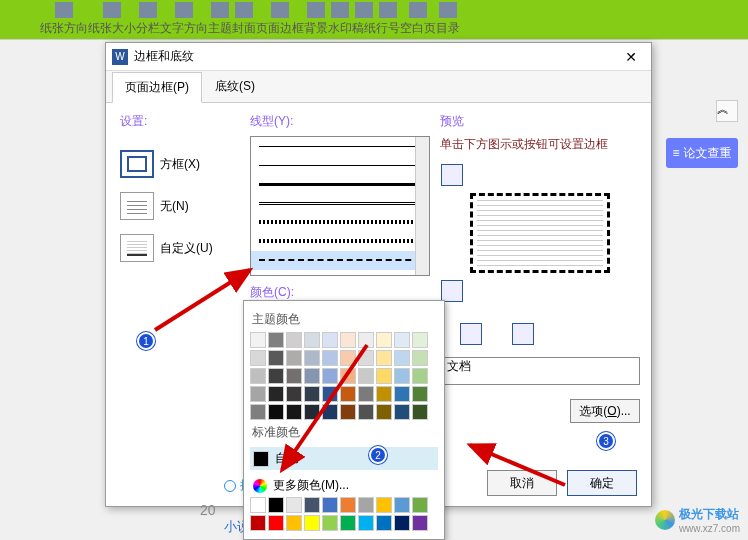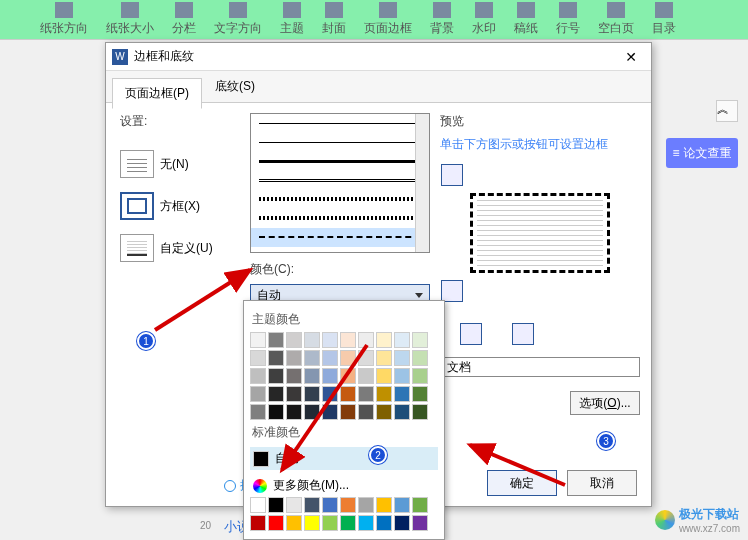--- a/index.html
+++ b/index.html
@@ -1,40 +1,40 @@
 <!DOCTYPE html>
 <html><head>
 <meta charset="utf-8">
 <style>
 * { box-sizing: border-box; margin: 0; padding: 0; font-family: "Microsoft YaHei", sans-serif; font-size: 12px; }
 body { background: #f0f0f0; width: 748px; height: 540px; position: relative; overflow: hidden; }
 
 
-.ribbon { position: absolute; top: 0; left: 0; right: 0; height: 40px; background: #86efac; border-bottom: 1px solid #ccc; display: flex; gap: 18px; padding: 0 40px; }
+.ribbon { position: absolute; top: 0; left: 0; right: 0; height: 40px; background: #84cc16; border-bottom: 1px solid #ccc; display: flex; padding: 0 40px; }
 .ribbon-item { display: flex; flex-direction: column; align-items: center; justify-content: center; color: #555; cursor: pointer; }
 .ribbon-item .ic { width: 18px; height: 16px; background: #7a8aa0; margin-bottom: 2px; }
 
 
 .dock { position: absolute; right: 10px; top: 100px; display: flex; flex-direction: column; gap: 10px; }
 .dock-btn { width: 72px; height: 30px; background: #6b7dff; color: #fff; display: flex; align-items: center; justify-content: center; border-radius: 3px; gap: 4px; }
 .dock-sq { width: 22px; height: 22px; border: 1px solid #ccc; background: #fafafa; margin-left: 50px; margin-bottom: 6px; }
 
 
 .dialog { position: absolute; left: 105px; top: 42px; width: 547px; height: 465px; background: #fff; border: 1px solid #999; box-shadow: 2px 2px 8px rgba(0,0,0,.3); }
 .dlg-title { height: 28px; background: #fff; border-bottom: 1px solid #ddd; display: flex; align-items: center; padding: 0 6px; }
 .dlg-title .logo { width: 16px; height: 16px; background: #2b579a; color: #fff; text-align: center; line-height: 16px; font-size: 10px; margin-right: 6px; }
 .dlg-title .close { margin-left: auto; width: 28px; height: 28px; display: flex; align-items: center; justify-content: center; cursor: pointer; font-size: 14px; }
 
 .tabs { display: flex; border-bottom: 1px solid #ccc; background: #f6f6f6; padding-left: 6px; }
 .tab { padding: 6px 12px; border: 1px solid transparent; cursor: pointer; background: #f6f6f6; }
-.tab.active { background: #fff; border: 1px solid #ccc; border-bottom: 1px solid #fff; position: relative; top: 7px; }
+.tab.active { background: #fff; border: 1px solid #ccc; border-bottom: 1px solid #fff; position: relative; top: 1px; }
 
 .dlg-body { padding: 10px 14px; display: grid; grid-template-columns: 120px 180px 1fr; gap: 10px; height: 370px; }
 
-.section-label { color: #404040; margin-bottom: 6px; }
+.section-label { color: #8b5cf6; margin-bottom: 6px; }
 
 
 .settings-col { display: flex; flex-direction: column; gap: 14px; }
 .set-item { display: flex; align-items: center; gap: 6px; cursor: pointer; }
 .set-icon { width: 34px; height: 28px; border: 1px solid #999; background: #fff; display: flex; align-items: center; justify-content: center; }
 .set-icon.sel { border: 2px solid #2b579a; }
 .set-icon .inner { width: 20px; height: 16px; }
 .none-inner { background: repeating-linear-gradient(0deg,#888 0,#888 1px,transparent 1px,transparent 4px); }
 .box-inner { border: 2px solid #2b579a; }
 .cust-inner { border-bottom: 2px solid #333; background: repeating-linear-gradient(0deg,#ccc 0,#ccc 1px,transparent 1px,transparent 3px); }
@@ -62,45 +62,45 @@
 .cp-label { color: #555; margin: 4px 0 4px 2px; }
 .swatch-row { display: flex; gap: 2px; margin-bottom: 2px; }
 .sw { width: 16px; height: 16px; border: 1px solid #ccc; cursor: pointer; }
 .auto-row { display: flex; align-items: center; gap: 6px; margin-top: 6px; padding: 3px; cursor: pointer; background:#d9edf7;}
 .auto-row .sw { background: #000; }
 .more-row { margin-top: 4px; padding: 3px; cursor: pointer; display: flex; align-items: center; gap: 6px; }
 .color-wheel { width: 14px; height: 14px; border-radius: 50%; background: conic-gradient(red,yellow,lime,cyan,blue,magenta,red); }
 
 
 .preview-col { display: flex; flex-direction: column; }
-.preview-desc { color: #3b82f6; margin-bottom: 10px; }
+.preview-desc { color: #7f1d1d; margin-bottom: 10px; }
 .prev-area { display: grid; grid-template-columns: 24px 1fr 24px; grid-template-rows: 24px 80px 24px; gap: 6px; align-items: center; justify-items: center; }
 .mini-btn { width: 22px; height: 22px; border: 1px solid #2b579a; background: #eef; cursor: pointer; }
 .prev-box { grid-column: 2; grid-row: 2; width: 140px; height: 80px; border: 3px dashed #000; padding: 4px; }
 .prev-lines { height: 100%; background: repeating-linear-gradient(0deg,#ccc 0,#ccc 1px,transparent 1px,transparent 5px); }
 .prev-btns-bottom { display: flex; gap: 30px; margin: 20px 0 0 20px; }
 
 .apply-row { margin-top: 12px; }
-.apply-combo { border: 1px solid #888; height: 20px; display: flex; align-items: flex-end; padding: 0 6px; justify-content: space-between; cursor: pointer; }
+.apply-combo { border: 1px solid #888; height: 28px; display: flex; align-items: flex-start; padding: 0 6px; justify-content: space-between; cursor: pointer; }
 .opt-btn { margin-top: 14px; float: right; width: 70px; height: 24px; border: 1px solid #888; background: #f4f4f4; cursor: pointer; position: relative; }
 
 .dlg-footer { position: absolute; bottom: 10px; right: 14px; display: flex; gap: 10px; }
 .btn { width: 70px; height: 26px; border: 1px solid #888; background: #f4f4f4; cursor: pointer; display: flex; align-items: center; justify-content: center; }
 .btn.primary { border: 1px solid #2b579a; background: #eef2fb; }
 
 .tip { position: absolute; left: 118px; bottom: 12px; color: #2b8de6; cursor: pointer; display: flex; align-items: center; gap: 4px; }
 .tip .c { width: 12px; height: 12px; border: 1px solid #2b8de6; border-radius: 50%; }
 
 
 .arrow { position: absolute; z-index: 30; pointer-events: none; }
 .badge { position: absolute; width: 18px; height: 18px; border-radius: 50%; background: #1a4fd6; color: #fff; border: 2px solid #fff; box-shadow: 0 0 0 1px #1a4fd6; display: flex; align-items: center; justify-content: center; font-size: 10px; z-index: 31; }
 
 
 .doc-bottom { position: absolute; bottom: 4px; left: 180px; color: #2b6cd6; font-size: 13px; }
-.page-num { position: absolute; bottom: 9px; left: 200px; color: #888; font-size: 10px; }
+.page-num { position: absolute; bottom: 22px; left: 200px; color: #888; font-size: 14px; }
 
 
 .wm { position: absolute; right: 8px; bottom: 6px; display: flex; align-items: center; gap: 4px; opacity: .9; }
 .wm .logo2 { width: 20px; height: 20px; border-radius: 50%; background: conic-gradient(#ffcc00, #2b8de6, #3ec96b, #ffcc00); }
 .wm-text { color: #2b8de6; font-weight: bold; }
 .wm-sub { color: #888; font-size: 10px; }
 </style>
 </head>
 <body>
 
@@ -177,40 +177,41 @@
   <div class="tabs">
     <div class="tab active">页面边框(P)</div>
     <div class="tab">底纹(S)</div>
   </div>
 
   <div class="dlg-body">
 
     <div class="settings-col">
       <div class="section-label">设置:</div>
       <div class="set-item">
+        <div class="set-icon sel">
+            <div class="inner box-inner"></div>
+          </div>
+        <span>方框(X)</span>
+      </div>
+      <div class="set-item">
         <div class="set-icon">
             <div class="inner none-inner"></div>
           </div>
         <span>无(N)</span>
-      </div>
-      <div class="set-item">
-        <div class="set-icon sel">
-            <div class="inner box-inner"></div>
-          </div>
-        <span>方框(X)</span>
       </div>
       <div class="set-item">
         <div class="set-icon">
             <div class="inner cust-inner"></div>
           </div>
         <span>自定义(U)</span>
       </div>
     </div>
 
     <div class="line-col">
+      <div class="section-label">线型(Y):</div>
       <div class="line-list">
         <div class="line-row">
             <div class="ln-thin"></div>
           </div>
         <div class="line-row">
             <div class="ln-thin"></div>
           </div>
         <div class="line-row">
             <div class="ln-thick"></div>
           </div>
@@ -255,22 +256,22 @@
         <div class="apply-combo">
           <span>文档</span>
           <span class="caret"></span>
         </div>
         <button class="opt-btn"><span>选项</span>(<u>O</u>)...</button>
       </div>
     </div>
   </div>
 
   <div class="dlg-footer">
+    <div class="btn">取消</div>
     <div class="btn primary">确定</div>
-    <div class="btn">取消</div>
   </div>
 
   <div class="tip">
     <span class="c"></span>
     <span>操作技巧</span>
   </div>
 </div>
 
 <div class="color-popup">
   <div class="cp-label">主题颜色</div>

